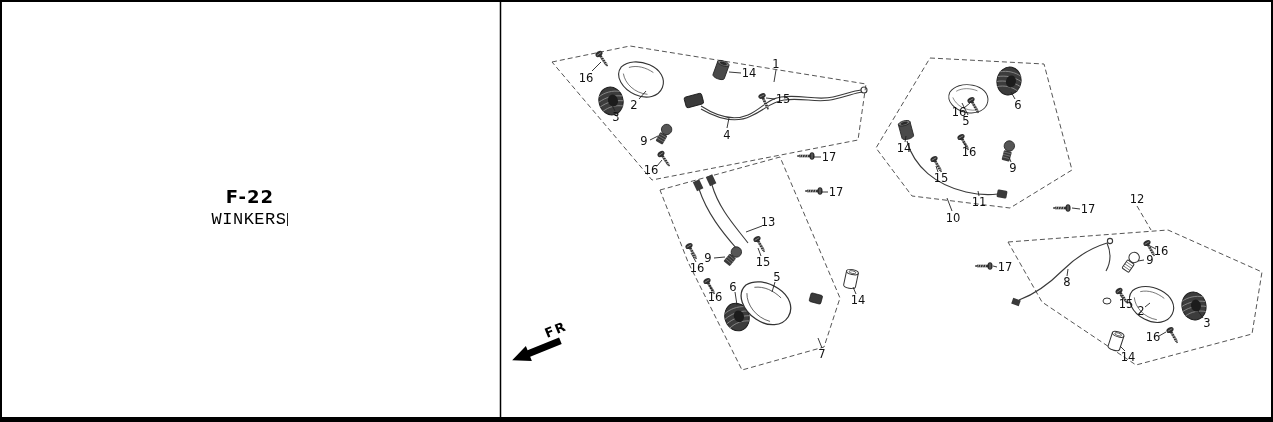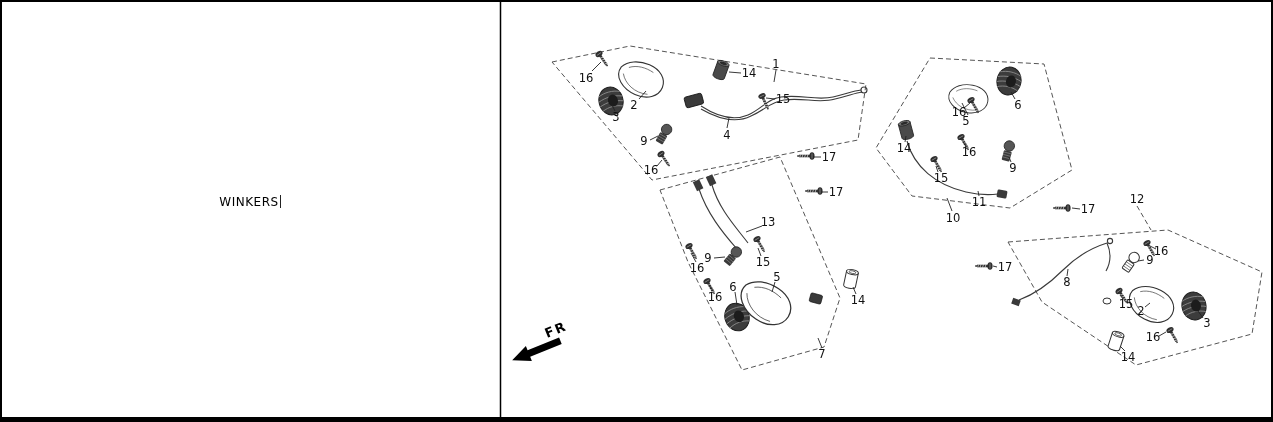--- a/index.html
+++ b/index.html
@@ -3,39 +3,40 @@
 <meta charset="utf-8">
 <style>
   html,body{margin:0;padding:0;background:#e8e8e8;font-family:"DejaVu Sans",sans-serif;}
   .page{
     position:relative;width:1273px;height:422px;background:#fff;
     box-shadow:inset 0 0 0 2px #000;overflow:hidden;
   }
   .left-panel{position:absolute;left:0;top:0;width:500px;height:417px;}
   .title-block{position:absolute;left:0;top:186px;width:500px;text-align:center;color:#000;}
   .page-code{font-size:18px;font-weight:bold;letter-spacing:1px;font-family:"DejaVu Sans",sans-serif;}
-  .page-subtitle-row{margin-top:9px;font-size:12px;letter-spacing:0.5px;}
+  .page-subtitle-row{margin-top:3px;font-size:17px;letter-spacing:0.5px;font-family:Liberation Mono, monospace;}
   .text-caret{display:inline-block;width:1px;height:13px;background:#222;margin-left:1px;vertical-align:-2px;}
   .diagram-svg{position:absolute;left:0;top:0;}
   .bottom-bar{position:absolute;left:0;right:0;bottom:0;height:5px;background:#000;}
   
   .divider-line{stroke:#000;stroke-width:1.5;}
   .dashed{fill:none;stroke:#555;stroke-width:1;stroke-dasharray:5 3;}
   .leader{stroke:#222;stroke-width:0.9;}
   .callout{font:11.5px "DejaVu Sans",sans-serif;fill:#111;}
   .wire{fill:none;stroke:#3a3a3a;stroke-width:1.1;}
   .fr-text{font:13px "DejaVu Sans",sans-serif;letter-spacing:2px;fill:#000;font-weight:bold;}
 </style>
 </head>
 <body>
 
 <div class="page">
 
   <div class="left-panel">
     <div class="title-block">
+      <div class="page-code">F-22</div>
       <div class="page-subtitle-row"><span>WINKERS</span><span class="text-caret"></span></div>
     </div>
   </div>
 
   <svg class="diagram-svg" width="1273" height="417" viewBox="0 0 1273 417" xmlns="http://www.w3.org/2000/svg">
 
     <defs>
       <g id="screw">
         <ellipse cx="0" cy="0" rx="3.8" ry="2.6" fill="#2e2e2e"></ellipse>
         <line x1="-2.5" y1="0" x2="2.5" y2="0" stroke="#999" stroke-width="0.7"></line>

